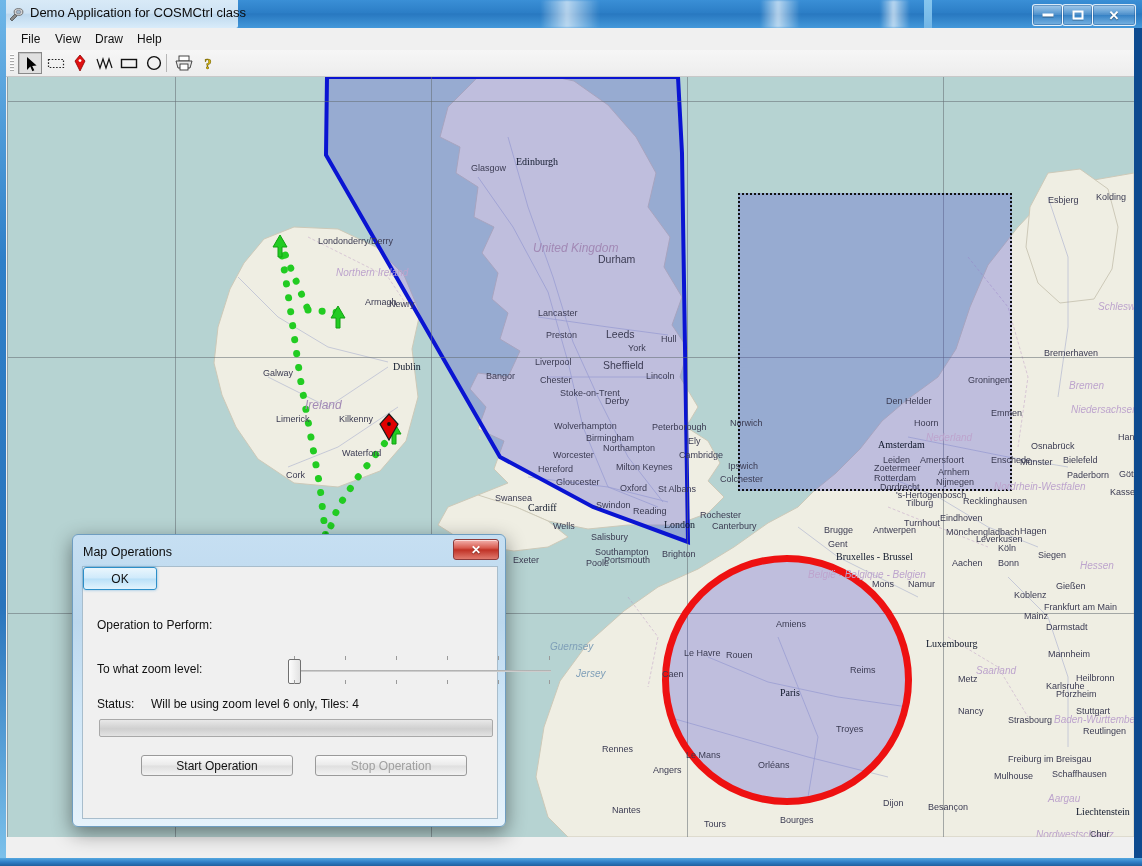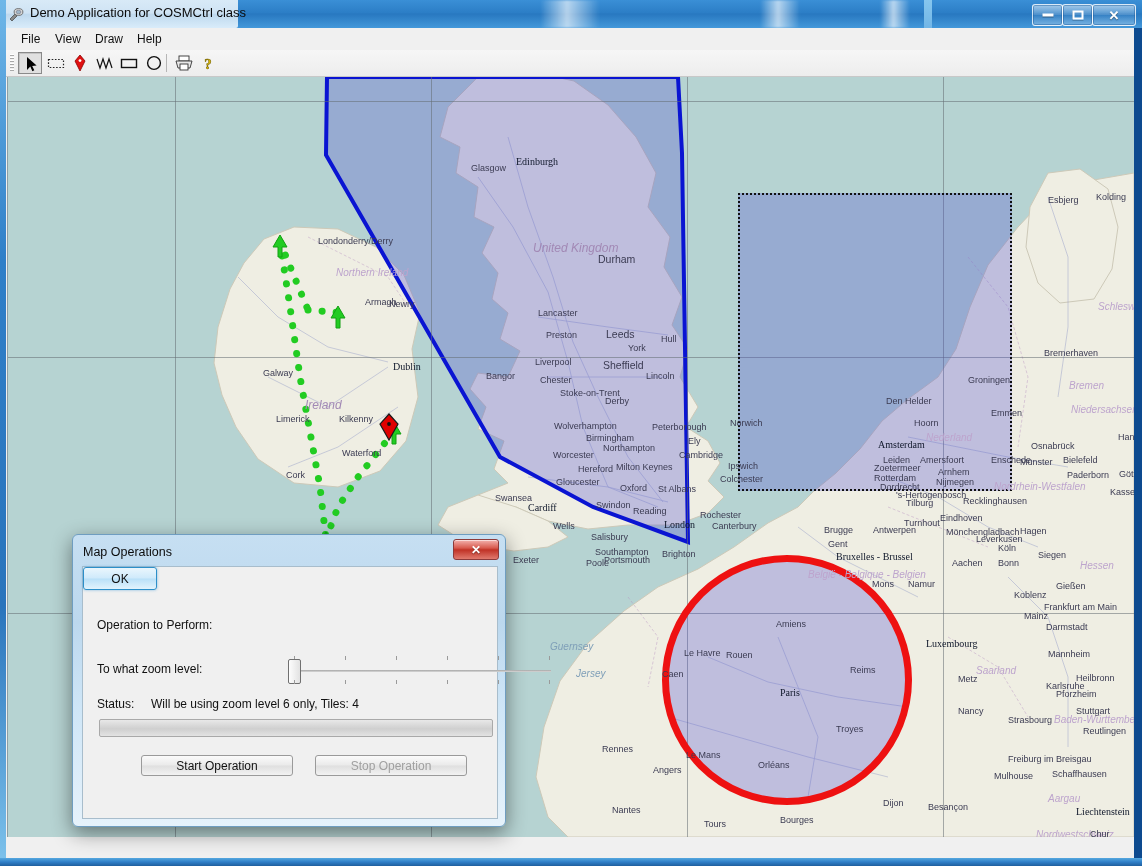--- a/index.html
+++ b/index.html
@@ -412,21 +412,21 @@
             <div class="maplabel" style="left: 552px; top: 311px;">Stoke-on-Trent</div>
             <div class="maplabel" style="left: 597px; top: 319px;">Derby</div>
             <div class="maplabel" style="left: 546px; top: 344px;">Wolverhampton</div>
             <div class="maplabel" style="left: 644px; top: 345px;">Peterborough</div>
             <div class="maplabel" style="left: 722px; top: 341px;">Norwich</div>
             <div class="maplabel" style="left: 578px; top: 356px;">Birmingham</div>
             <div class="maplabel" style="left: 680px; top: 359px;">Ely</div>
             <div class="maplabel" style="left: 545px; top: 373px;">Worcester</div>
             <div class="maplabel" style="left: 595px; top: 366px;">Northampton</div>
             <div class="maplabel" style="left: 671px; top: 373px;">Cambridge</div>
-            <div class="maplabel" style="left: 570px; top: 387px;">Hereford</div>
+            <div class="maplabel" style="left: 530px; top: 387px;">Hereford</div>
             <div class="maplabel" style="left: 608px; top: 385px;">Milton Keynes</div>
             <div class="maplabel" style="left: 720px; top: 384px;">Ipswich</div>
             <div class="maplabel" style="left: 548px; top: 400px;">Gloucester</div>
             <div class="maplabel" style="left: 612px; top: 406px;">Oxford</div>
             <div class="maplabel" style="left: 650px; top: 407px;">St Albans</div>
             <div class="maplabel" style="left: 712px; top: 397px;">Colchester</div>
             <div class="maplabel" style="left: 487px; top: 416px;">Swansea</div>
             <div class="maplabel" style="left: 588px; top: 423px;">Swindon</div>
             <div class="maplabel big" style="left: 520px; top: 425px;">Cardiff</div>
             <div class="maplabel" style="left: 625px; top: 429px;">Reading</div>

